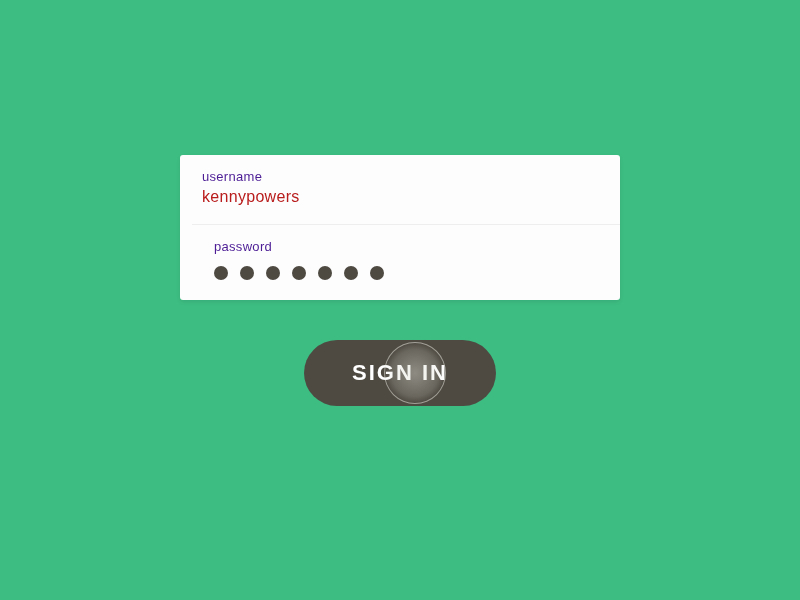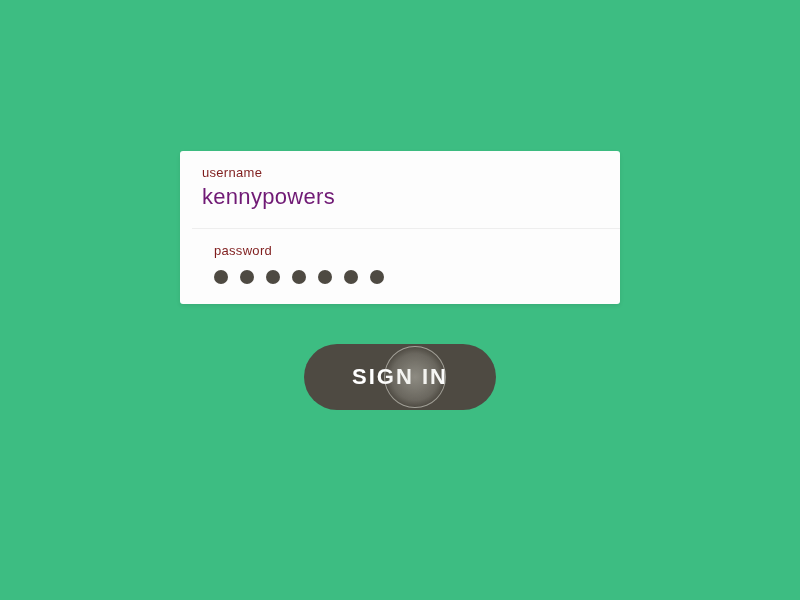--- a/index.html
+++ b/index.html
@@ -23,31 +23,31 @@
     }
     .field {
       padding: 14px 22px 18px 22px;
     }
     .field + .field {
       border-top: 1px solid #eeeeee;
       margin-left: 12px;
     }
     .field-label {
       font-size: 13px;
-      color: #7f1d1d;
+      color: #4c1d95;
       letter-spacing: 0.3px;
       display: block;
       margin-bottom: 4px;
     }
     .field-input {
       border: none;
       outline: none;
       background: transparent;
-      font-size: 22px;
-      color: #701a75;
+      font-size: 16px;
+      color: #b91c1c;
       width: 100%;
       font-family: inherit;
       letter-spacing: 0.3px;
     }
     .password-dots {
       display: flex;
       gap: 12px;
       padding-top: 8px;
       padding-bottom: 2px;
     }

